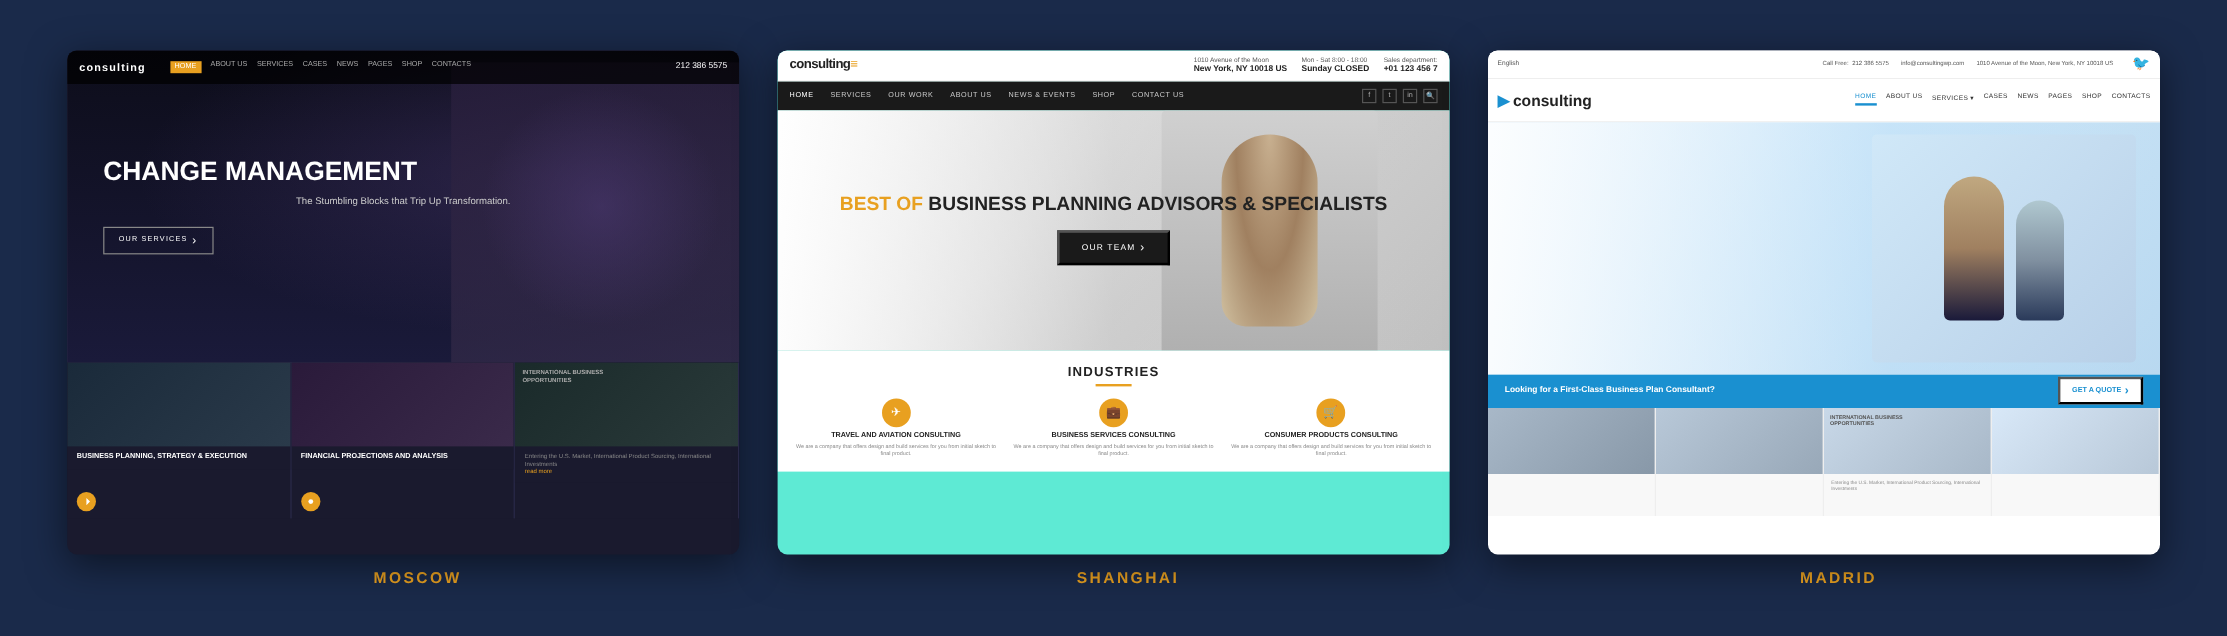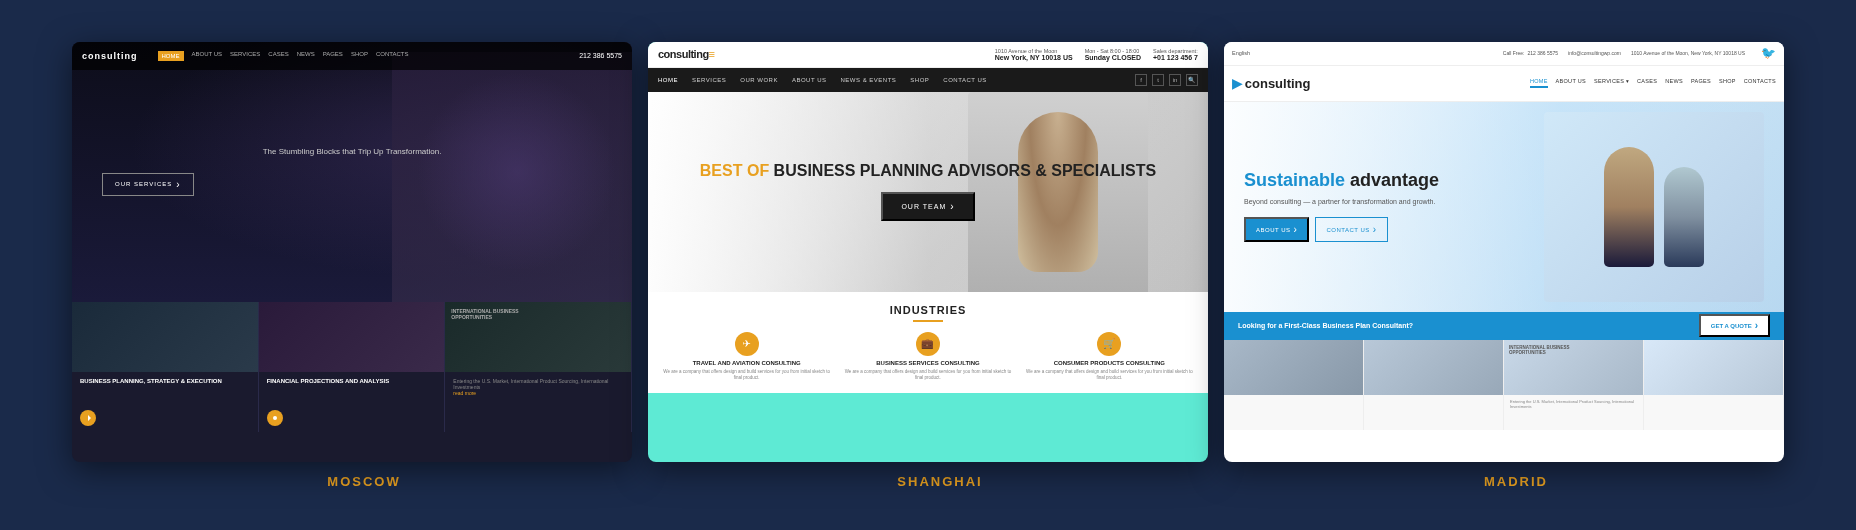--- a/index.html
+++ b/index.html
@@ -13,21 +13,21 @@
       justify-content: center;
       font-family: Arial, sans-serif;
       overflow: hidden;
     }
 
     .gallery-container {
       display: flex;
       flex-direction: row;
       align-items: flex-start;
       justify-content: center;
-      gap: 16px;
+      gap: 32px;
       padding: 28px 40px;
       width: 100%;
     }
 
     .demo-item {
       display: flex;
       flex-direction: column;
       align-items: center;
       gap: 12px;
     }
@@ -721,20 +721,21 @@
         </div>
         <span class="moscow-phone">212 386 5575</span>
       </div>
 
       <div class="moscow-hero">
         <div class="moscow-hero-bg"></div>
         <div class="moscow-person-group">
           <div class="moscow-person-ellipse"></div>
         </div>
         <div class="moscow-hero-content">
+          <div class="moscow-hero-title">CHANGE MANAGEMENT</div>
           <div class="moscow-hero-sub">The Stumbling Blocks that Trip Up Transformation.</div>
           <button class="moscow-btn arrow-right">OUR SERVICES</button>
         </div>
       </div>
 
       <div class="moscow-cards">
         <div class="moscow-card">
           <div class="moscow-card-img moscow-card-img-1"></div>
           <div class="moscow-card-content">
             <div class="moscow-card-icon">
@@ -888,31 +889,20 @@
       </div>
 
       <div class="madrid-hero">
         <div class="madrid-hero-bg"></div>
         <div class="madrid-hero-people">
           <div class="madrid-people-inner">
             <div class="madrid-person"></div>
             <div class="madrid-person-2"></div>
           </div>
         </div>
-        <div class="madrid-hero-content">
-          <div class="madrid-hero-title">
-            <span class="highlight">Sustainable</span>
-            <span>advantage</span>
-          </div>
-          <div class="madrid-hero-sub">Beyond consulting — a partner for transformation and growth.</div>
-          <div class="madrid-btns">
-            <button class="madrid-btn-primary arrow-right">ABOUT US</button>
-            <button class="madrid-btn-outline arrow-right">CONTACT US</button>
-          </div>
-        </div>
       </div>
 
       <div class="madrid-cta-bar">
         <span class="madrid-cta-text">Looking for a First-Class Business Plan Consultant?</span>
         <button class="madrid-cta-btn arrow-right">GET A QUOTE</button>
       </div>
 
       <div class="madrid-bottom-cards">
         <div class="madrid-bottom-card">
           <div class="madrid-bottom-card-img madrid-bottom-card-img-1"></div>

